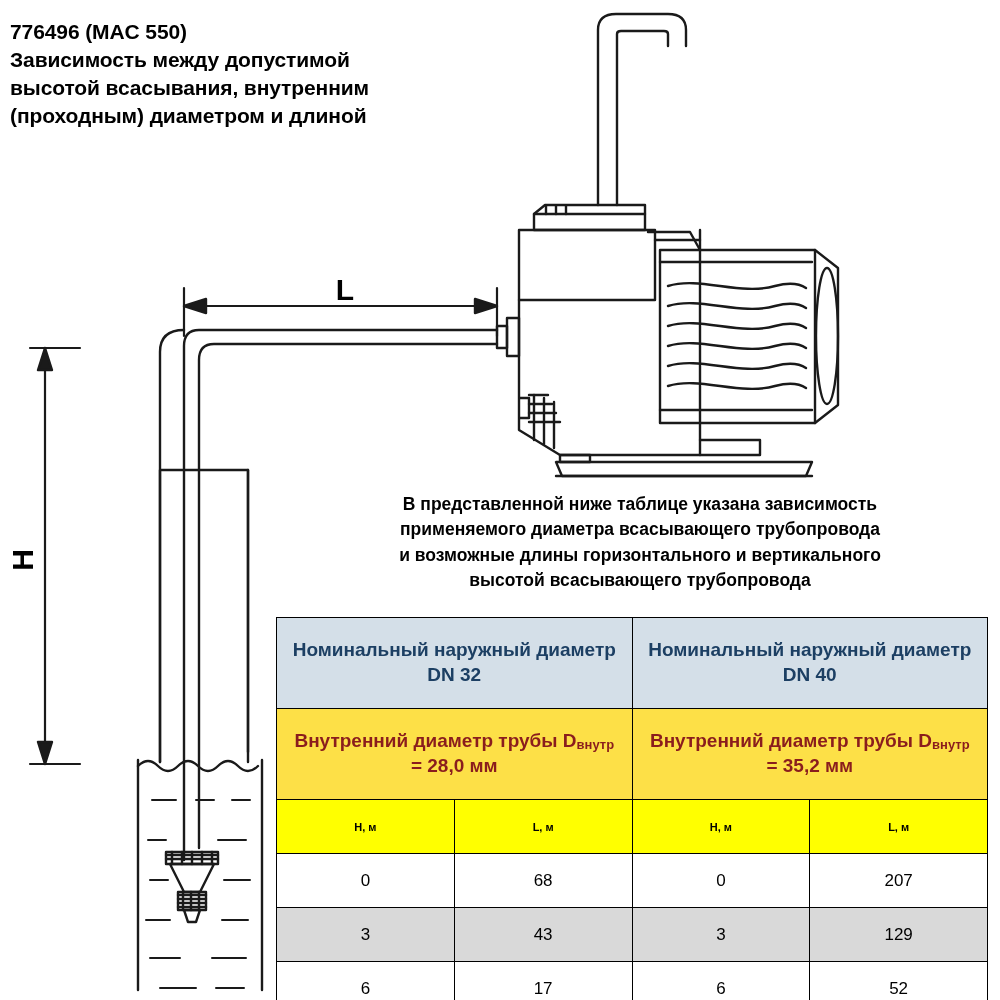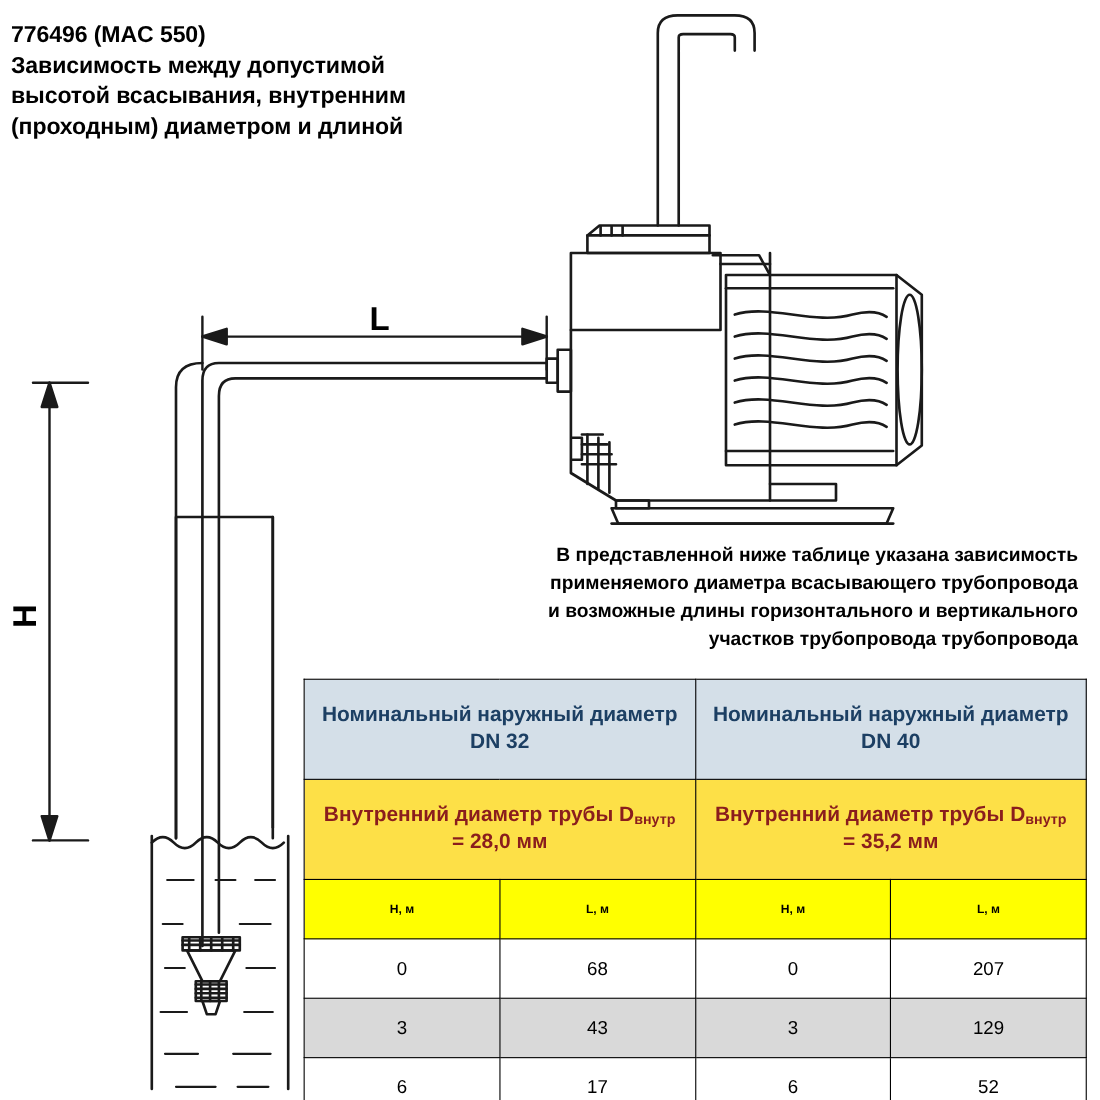--- a/index.html
+++ b/index.html
@@ -43,21 +43,21 @@
     width: 1000px;
     height: 1000px;
   }
 
   
   .note-block {
     position: absolute;
     left: 300px;
     top: 492px;
     width: 680px;
-    text-align: right;
+    text-align: center;
     font-weight: bold;
     font-size: 17.5px;
     line-height: 1.45;
   }
   .note-block .line { display: block; }
 
   
   .table-wrap {
     position: absolute;
     left: 276px;
@@ -221,21 +221,21 @@
     </g>
 
     <text x="345" y="300" font-family="Liberation Sans, sans-serif" font-size="30" font-weight="bold" text-anchor="middle" fill="#000000">L</text>
     <text x="33" y="560" font-family="Liberation Sans, sans-serif" font-size="30" font-weight="bold" text-anchor="middle" fill="#000000" transform="rotate(-90 33 560)">H</text>
   </svg>
 
   <div class="note-block">
     <span class="line">В представленной ниже таблице указана зависимость</span>
     <span class="line">применяемого диаметра всасывающего трубопровода</span>
     <span class="line">и возможные длины горизонтального и вертикального</span>
-    <span class="line">участков трубопровода трубопровода</span>
+    <span class="line">высотой всасывающего трубопровода</span>
   </div>
 
   <div class="table-wrap">
     <table class="dn-table">
       <tbody>
         <tr>
           <td class="hdr-dn" colspan="2">Номинальный наружный диаметр DN 32</td>
           <td class="hdr-dn" colspan="2">Номинальный наружный диаметр DN 40</td>
         </tr>
         <tr>

